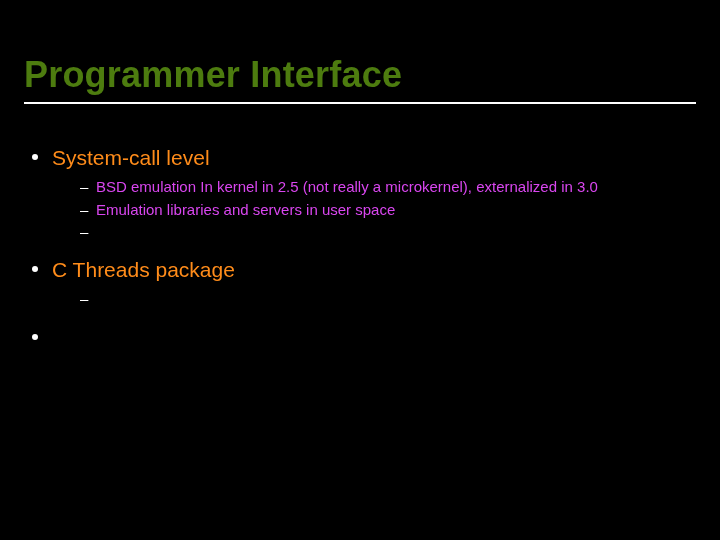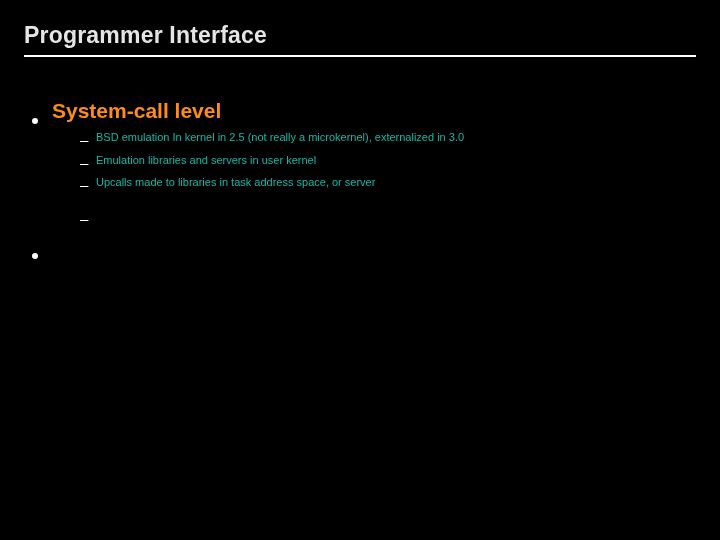--- a/index.html
+++ b/index.html
@@ -9,40 +9,40 @@
     font-family: Arial, Helvetica, sans-serif;
     overflow: hidden;
   }
   .slide {
     width: 720px;
     height: 540px;
     position: relative;
     padding: 22px 24px;
   }
   .title {
-    color: #e5e5e5;
-    font-size: 23px;
+    color: #4d7c0f;
+    font-size: 36px;
     font-weight: bold;
     letter-spacing: 0.2px;
     margin-bottom: 6px;
+    margin-top: 32px;
   }
   .rule {
     height: 2px;
     background: #fff;
     width: 100%;
     margin-bottom: 40px;
   }
   .content {
     padding-left: 8px;
   }
   .top-item {
     display: flex;
-    align-items: flex-end;
+    align-items: flex-start;
     margin-bottom: 4px;
-    font-weight: bold;
   }
   .top-bullet {
     width: 6px;
     height: 6px;
     border-radius: 50%;
     background: #fff;
     flex: 0 0 6px;
     margin-top: 10px;
     margin-right: 14px;
   }
@@ -59,22 +59,22 @@
     align-items: flex-start;
     margin-bottom: 2px;
   }
   .sub-dash {
     color: #fff;
     font-size: 15px;
     flex: 0 0 16px;
     line-height: 1.35;
   }
   .sub-text {
-    color: #14b8a6;
-    font-size: 11px;
+    color: #d946ef;
+    font-size: 15px;
     line-height: 1.35;
     max-width: 560px;
   }
 </style>
 </head>
 <body>
 
 <div class="slide">
 
   <div class="title">Programmer Interface</div>
@@ -86,28 +86,31 @@
       <div class="top-bullet"></div>
       <div class="top-text">System-call level</div>
     </div>
     <div class="sub-list">
       <div class="sub-item">
         <div class="sub-dash">–</div>
         <div class="sub-text">BSD emulation In kernel in 2.5 (not really a microkernel), externalized in 3.0</div>
       </div>
       <div class="sub-item">
         <div class="sub-dash">–</div>
-        <div class="sub-text">Emulation libraries and servers in user kernel</div>
+        <div class="sub-text">Emulation libraries and servers in user space</div>
       </div>
       <div class="sub-item">
         <div class="sub-dash">–</div>
-        <div class="sub-text">Upcalls made to libraries in task address space, or server</div>
       </div>
     </div>
 
+    <div class="top-item">
+      <div class="top-bullet"></div>
+      <div class="top-text">C Threads package</div>
+    </div>
     <div class="sub-list">
       <div class="sub-item">
         <div class="sub-dash">–</div>
       </div>
     </div>
 
     <div class="top-item">
       <div class="top-bullet"></div>
     </div>
 

